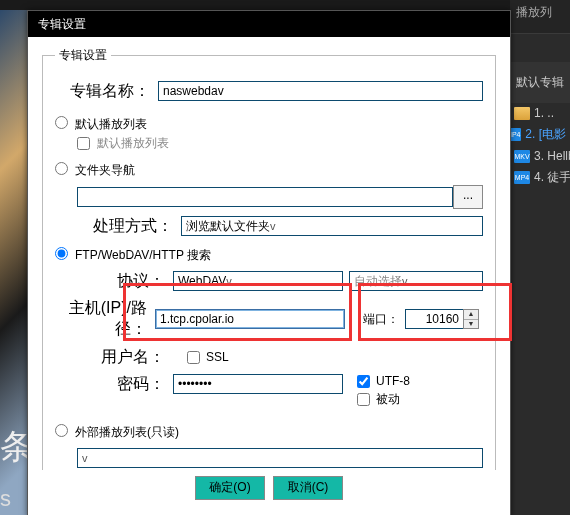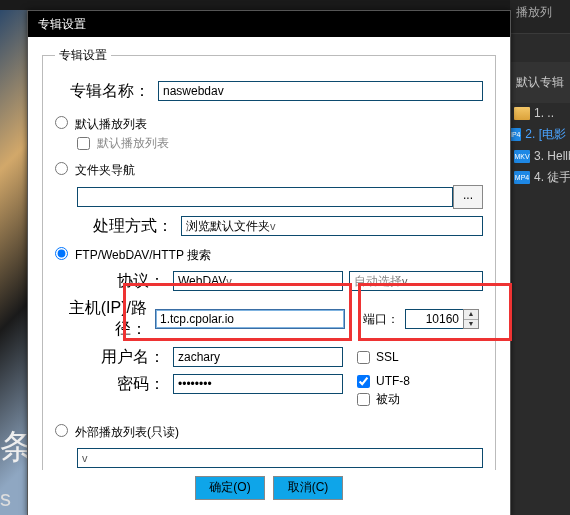--- a/index.html
+++ b/index.html
@@ -244,21 +244,21 @@
     display: flex;
     align-items: flex-start;
     justify-content: center;
     gap: 8px;
     padding-top: 6px;
   }
   .btn {
     min-width: 68px;
     height: 22px;
     border: 1px solid #888;
-    background: #0ea5e9;
+    background: #14b8a6;
     font-size: 12px;
     text-align: center;
     line-height: 20px;
     cursor: default;
   }
 </style>
 </head>
 <body>
 
 <div class="bg-image"></div>
@@ -355,21 +355,20 @@
           <input type="text" value="10160" style="">
           <div class="spin-btns">
             <div>▲</div>
             <div>▼</div>
           </div>
         </div>
       </div>
 
       <div class="row">
         <div class="label wide">用户名：</div>
-        <input type="text" style="width: 170px;" value="zachary">
         <label style="margin-left:14px;display:flex;align-items:center;gap:3px">
           <input type="checkbox" style="">
           <span>SSL</span>
         </label>
       </div>
 
       <div class="row" style="align-items:flex-start">
         <div class="label wide">密码：</div>
         <input type="password" style="width: 170px;" value="••••••••">
         <div class="check-col" style="margin-left:14px">

